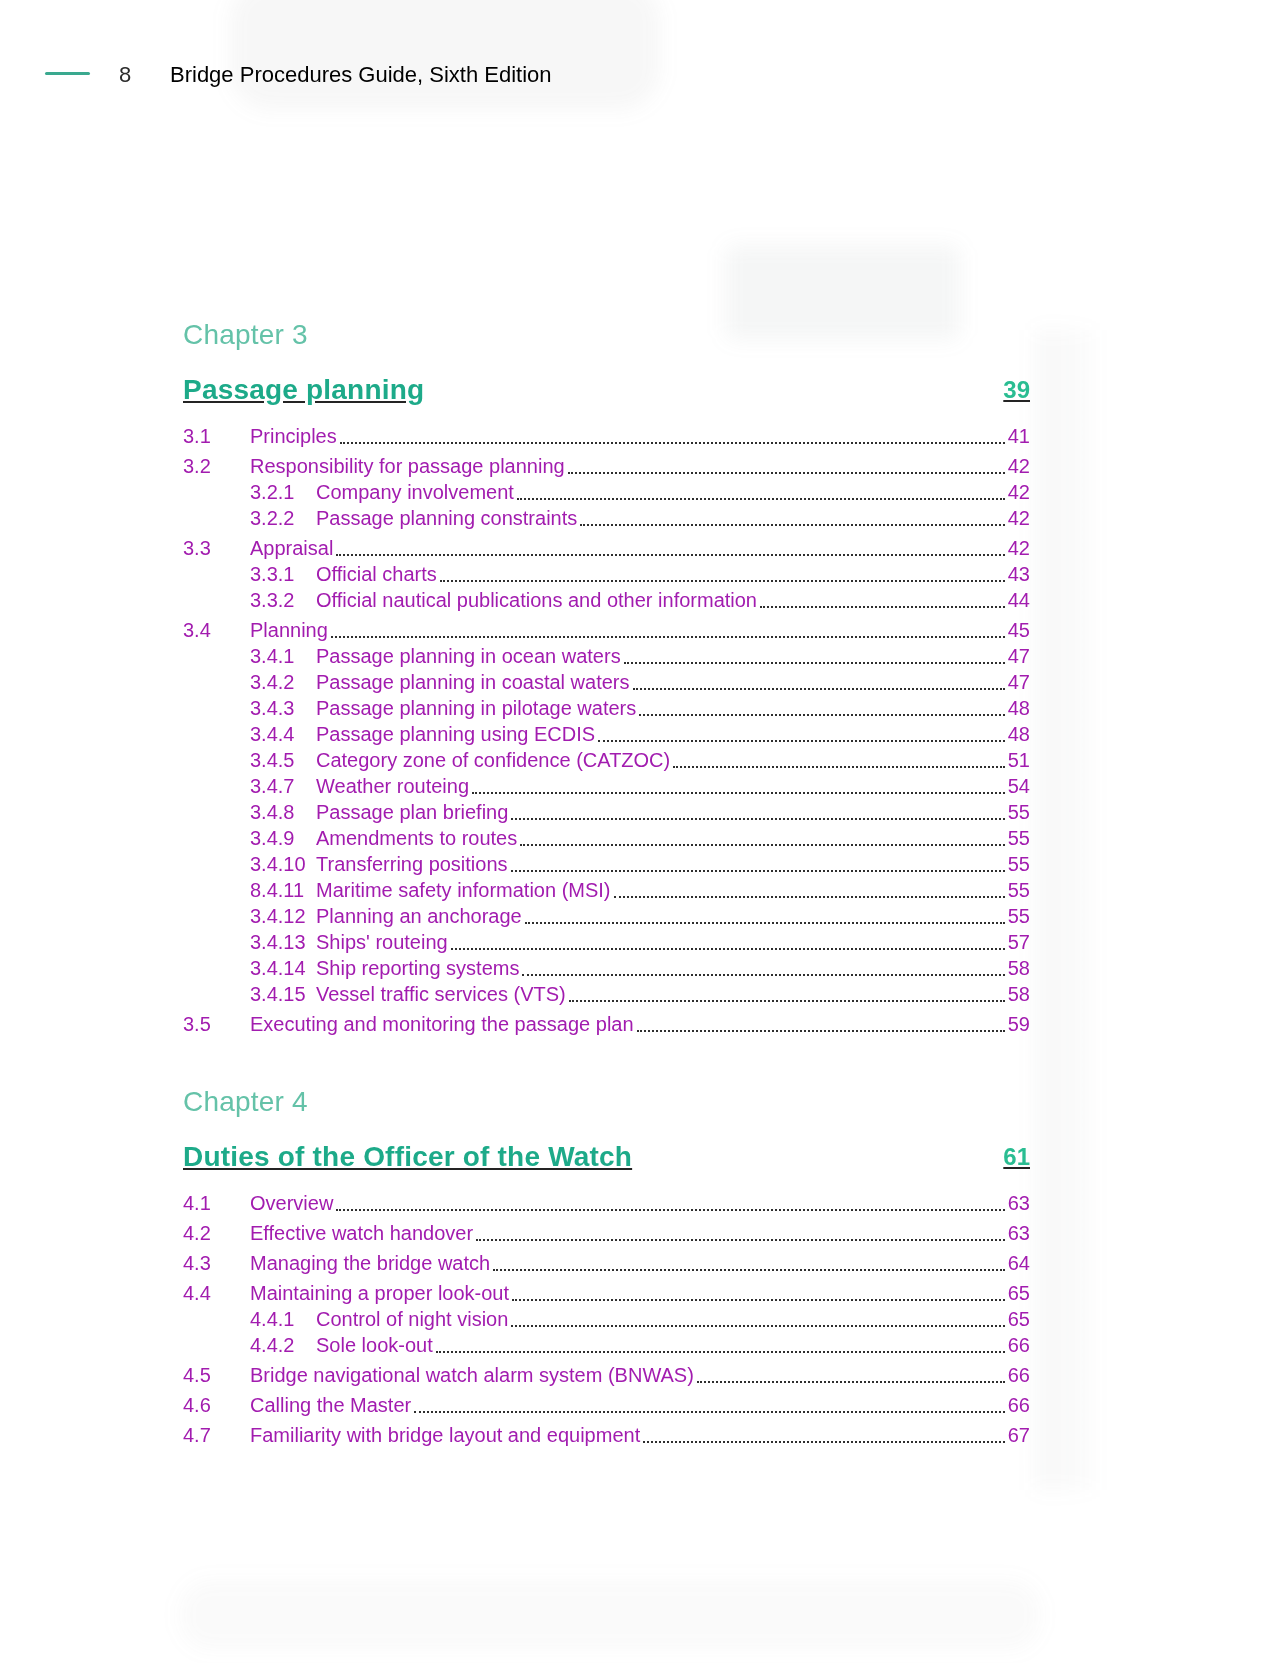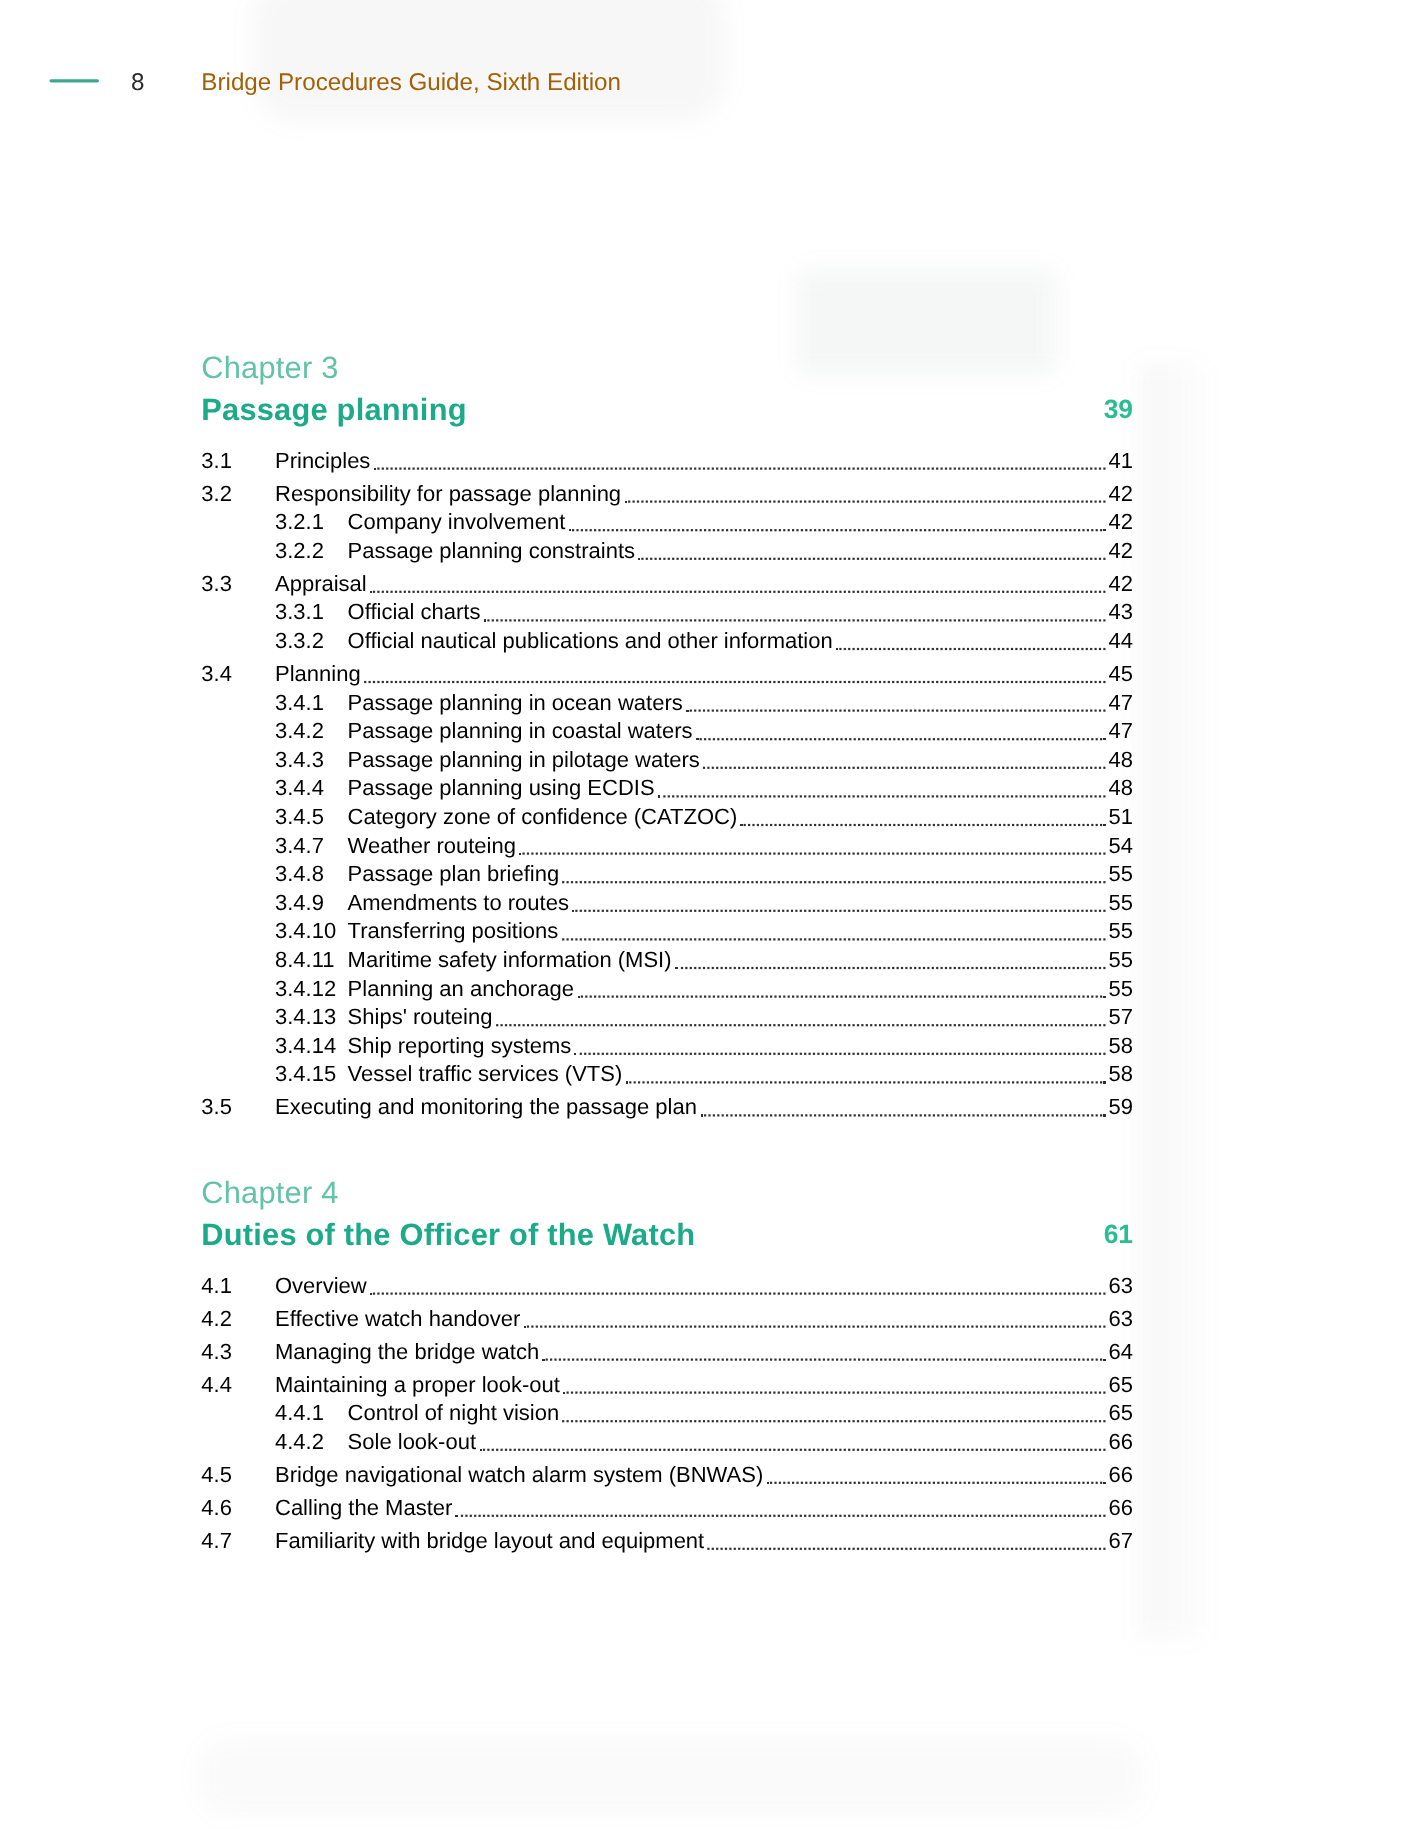--- a/index.html
+++ b/index.html
@@ -18,35 +18,35 @@
   .artifact { position: absolute; pointer-events: none; filter: blur(10px); }
   .artifact.a1 { left: 230px; top: -20px; width: 430px; height: 130px; background: rgba(120,125,125,0.06); border-radius: 40px; }
   .artifact.a2 { left: 725px; top: 245px; width: 235px; height: 95px; background: rgba(120,130,128,0.07); border-radius: 10px; }
   .artifact.a3 { left: 1036px; top: 330px; width: 58px; height: 1160px; background: linear-gradient(to right, rgba(100,105,105,0.05), rgba(100,105,105,0.02)); }
   .artifact.a4 { left: 180px; top: 1580px; width: 860px; height: 70px; background: rgba(120,125,125,0.04); border-radius: 30px; }
 
   
   .page-header { position: absolute; top: 60px; left: 0; width: 100%; height: 34px; }
   .accent-dash { position: absolute; left: 45px; top: 12px; width: 45px; height: 3px; background: #3aa98f; border-radius: 2px; }
   .folio { position: absolute; left: 119px; top: 0; font-size: 22px; line-height: 30px; color: #2b2b2b; }
-  .running-title { position: absolute; left: 183px; top: 0; font-size: 22px; line-height: 30px; color: #a16207; }
+  .running-title { position: absolute; left: 170px; top: 0; font-size: 22px; line-height: 30px; color: #000000; }
 
   
   .toc-main { position: absolute; left: 183px; top: 318px; width: 847px; }
 
   .chapter + .chapter { margin-top: 48px; }
 
   .chapter-label { font-size: 28px; line-height: 34px; font-weight: 400; color: #64c2a8; letter-spacing: 0.2px; }
-  .chapter-title-row { display: flex; justify-content: space-between; align-items: flex-end; margin-top: 4px; }
+  .chapter-title-row { display: flex; justify-content: space-between; align-items: flex-end; margin-top: 21px; text-decoration: underline; }
   .chapter-title { font-size: 28px; line-height: 34px; font-weight: 700; color: #1daa89; letter-spacing: 0.2px; }
   .chapter-page { font-size: 24px; line-height: 34px; font-weight: 700; color: #2abd92; }
 
   .chapter-entries { margin-top: 16px; }
 
-  .toc-row { display: flex; align-items: flex-end; font-size: 20px; line-height: 26px; color: #000000; }
+  .toc-row { display: flex; align-items: flex-end; font-size: 20px; line-height: 26px; color: #a21caf; }
   .toc-row.level-1 { margin-top: 4px; }
   .toc-row.level-2 { margin-left: 67px; }
   .toc-num { flex: 0 0 auto; width: 67px; }
   .level-2 .toc-num { width: 66px; }
   .toc-title { flex: 0 1 auto; white-space: nowrap; padding-right: 2px; }
   .toc-leader { flex: 1 1 auto; min-width: 24px; border-bottom: 2px dotted #2e2e2e; margin: 0 3px 5px 1px; }
   .toc-page { flex: 0 0 auto; text-align: center; }
 </style>
 </head>
 <body>

